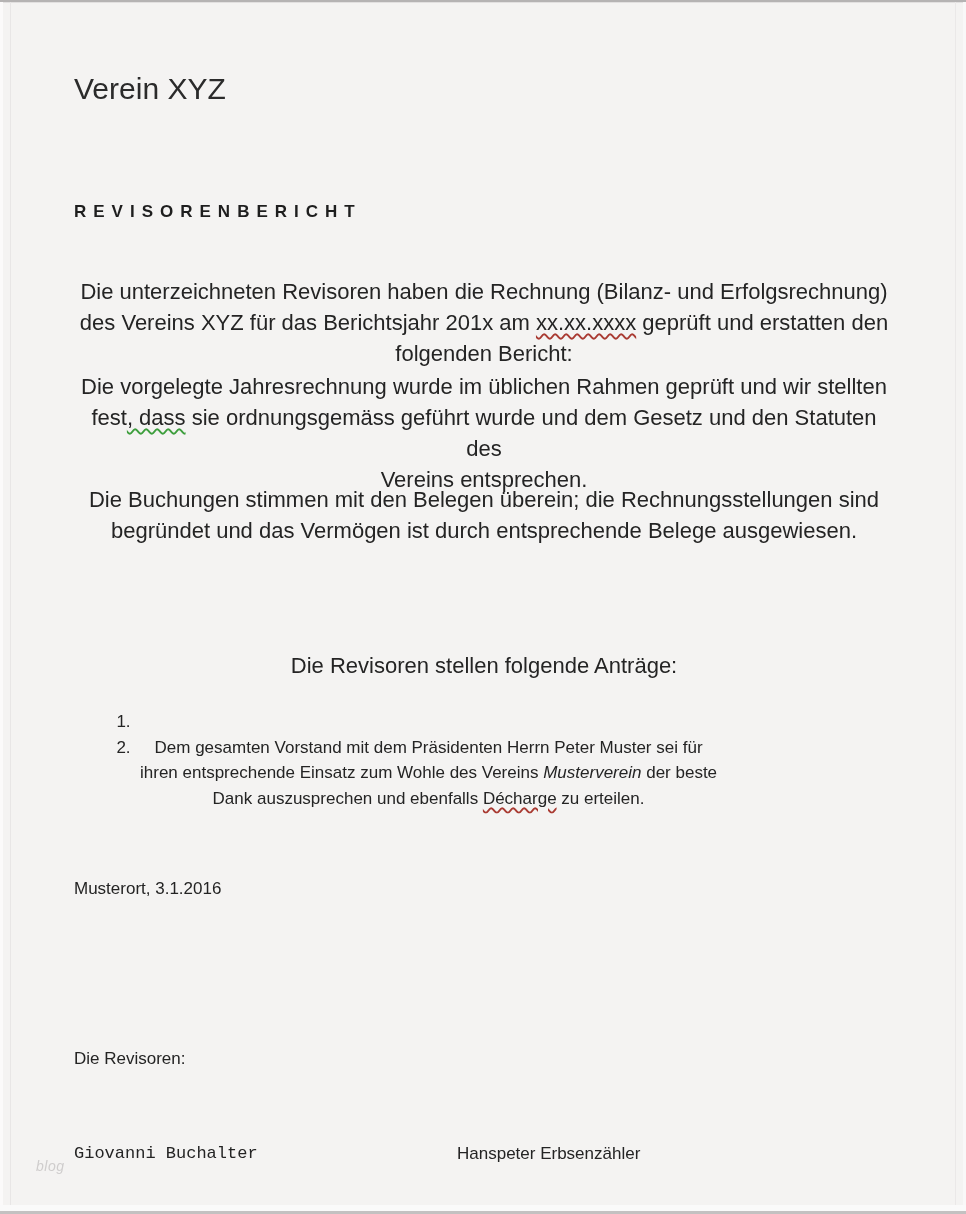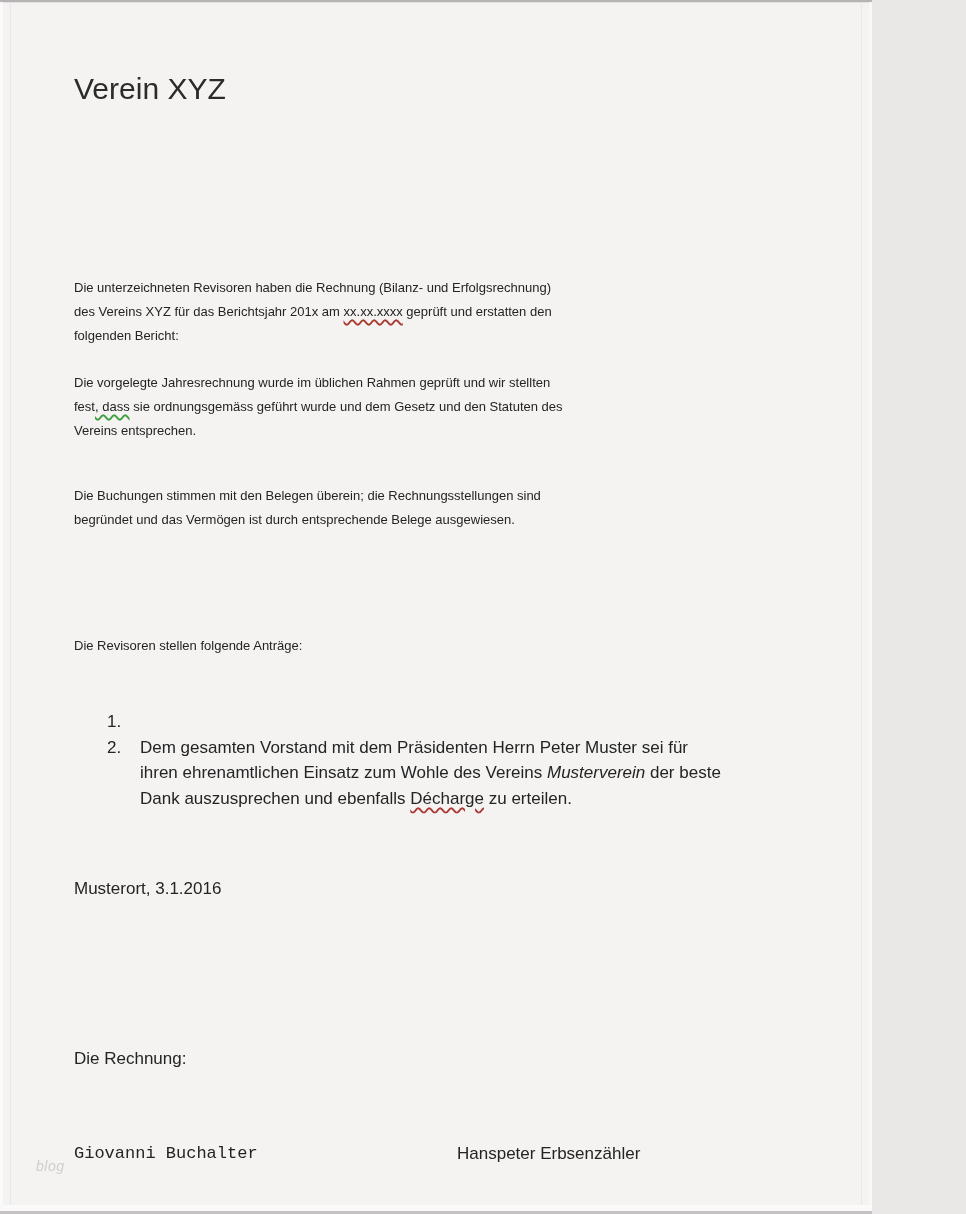--- a/index.html
+++ b/index.html
@@ -5,25 +5,26 @@
   :root{
     --page-bg:#f4f3f2;
     --text:#242424;
     --squiggle-red:#a93a32;
     --squiggle-green:#3d9e3d;
   }
   *{margin:0;padding:0;box-sizing:border-box;}
   html,body{background:#e9e8e7;}
   .page{
     position:relative;
-    width:872px;height:1214px;
+    width:966px;height:1214px;
     background:var(--page-bg);
     font-family:"Liberation Sans", sans-serif;
     color:var(--text);
     overflow:hidden;
+    text-align:center;
   }
   
   .edge-top{position:absolute;top:0;left:0;right:0;height:2px;background:#b5b3b3;}
   .edge-top-soft{position:absolute;top:2px;left:0;right:0;height:1px;background:#e2e0e0;}
   .edge-bottom-band{position:absolute;bottom:3px;left:0;right:0;height:6px;background:#fafafa;}
   .edge-bottom{position:absolute;bottom:0;left:0;right:0;height:3px;background:#c3c1c1;}
   .edge-left-band{position:absolute;left:0;top:2px;bottom:3px;width:3px;background:#fbfafa;}
   .edge-left-line{position:absolute;left:10px;top:2px;bottom:3px;width:1px;background:#e8e6e6;}
   .edge-right-line{position:absolute;right:10px;top:2px;bottom:3px;width:1px;background:#eae8e8;}
   .edge-right-band{position:absolute;right:0;top:2px;bottom:3px;width:3px;background:#f9f8f8;}
@@ -31,28 +32,28 @@
   .title{
     position:absolute;left:74px;top:71px;
     font-size:30px;line-height:36px;color:#2b2b2b;
   }
   .heading{
     position:absolute;left:74px;top:202px;
     font-size:17px;font-weight:700;letter-spacing:7px;color:#1e1e1e;
   }
   .p{
     position:absolute;left:74px;width:820px;
-    font-size:13px;line-height:24px;
+    font-size:22px;line-height:31px;
     white-space:pre-line;
   }
   .p1{top:276px;}
   .p2{top:371px;}
   .p3{top:484px;}
   .p4{top:539px;}
-  .p-intro{top:634px;}
+  .p-intro{top:650px;}
   .list{
     position:absolute;left:107px;top:709px;width:790px;
     font-size:17px;line-height:25.5px;
   }
   .li{display:flex;}
   .li .num{width:33px;flex:none;}
   .li .li-body{white-space:pre-line;}
   .place-date{position:absolute;left:74px;top:879px;font-size:17px;}
   .sign-label{position:absolute;left:74px;top:1049px;font-size:17px;}
   .sig{position:absolute;top:1144px;font-size:17px;}
@@ -89,20 +90,21 @@
   <div class="edge-top-soft"></div>
   <div class="edge-left-band"></div>
   <div class="edge-left-line"></div>
   <div class="edge-right-line"></div>
   <div class="edge-right-band"></div>
   <div class="edge-bottom-band"></div>
   <div class="edge-bottom"></div>
 
   <div class="title">Verein XYZ</div>
 
+  <div class="heading">REVISORENBERICHT</div>
 
   <div class="p p1"><span>Die unterzeichneten Revisoren haben die Rechnung (Bilanz- und Erfolgsrechnung)
 des Vereins XYZ für das Berichtsjahr 201x am </span><span class="sq-red">xx.xx.xxxx</span><span> geprüft und erstatten den
 folgenden Bericht:</span></div>
 
   <div class="p p2"><span>Die vorgelegte Jahresrechnung wurde im üblichen Rahmen geprüft und wir stellten
 fest</span><span class="sq-green">, dass</span><span> sie ordnungsgemäss geführt wurde und dem Gesetz und den Statuten des
 Vereins entsprechen.</span></div>
 
   <div class="p p3"><span>Die Buchungen stimmen mit den Belegen überein; die Rechnungsstellungen sind
@@ -111,27 +113,27 @@
 
   <div class="p p-intro"><span>Die Revisoren stellen folgende Anträge:</span></div>
 
   <div class="list">
     <div class="li">
       <span class="num">1.</span>
     </div>
     <div class="li">
       <span class="num">2.</span>
       <span class="li-body"><span>Dem gesamten Vorstand mit dem Präsidenten Herrn Peter Muster sei für
-ihren ehrenamtlichen Einsatz zum Wohle des Vereins </span><span class="it">Musterverein</span><span> der beste
+ihren entsprechende Einsatz zum Wohle des Vereins </span><span class="it">Musterverein</span><span> der beste
 Dank auszusprechen und ebenfalls </span><span class="sq-red">Décharge</span><span> zu erteilen.</span></span>
     </div>
   </div>
 
   <div class="place-date">Musterort, 3.1.2016</div>
 
-  <div class="sign-label">Die Rechnung:</div>
+  <div class="sign-label">Die Revisoren:</div>
 
   <div class="sig sig-1">Giovanni Buchalter</div>
   <div class="sig sig-2">Hanspeter Erbsenzähler</div>
 
   <div class="watermark">blog</div>
 
 </div>
 
 </body></html>

